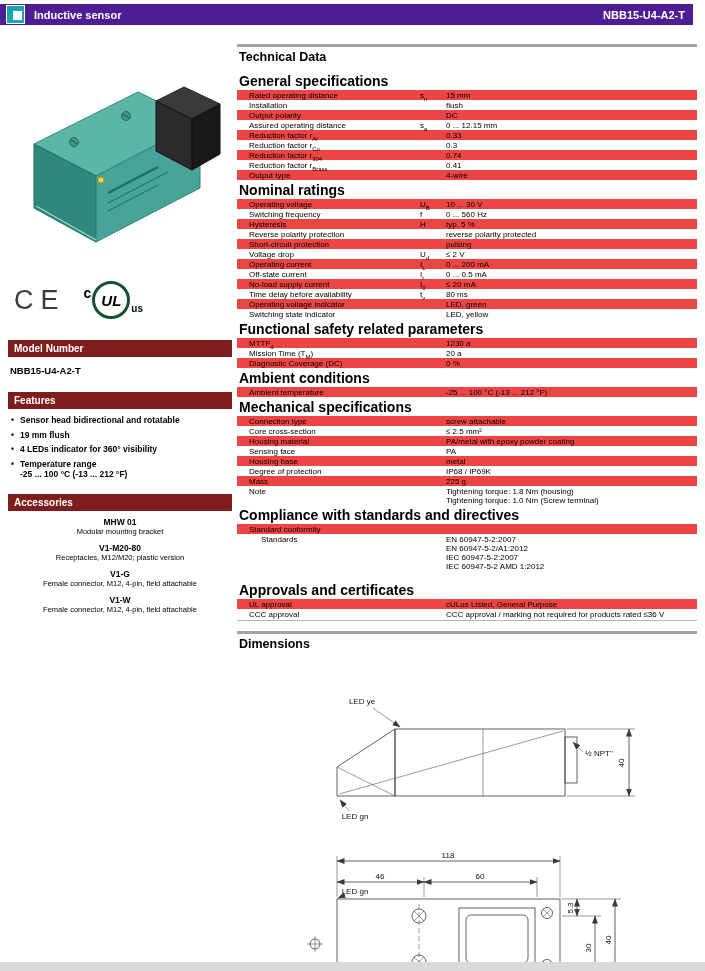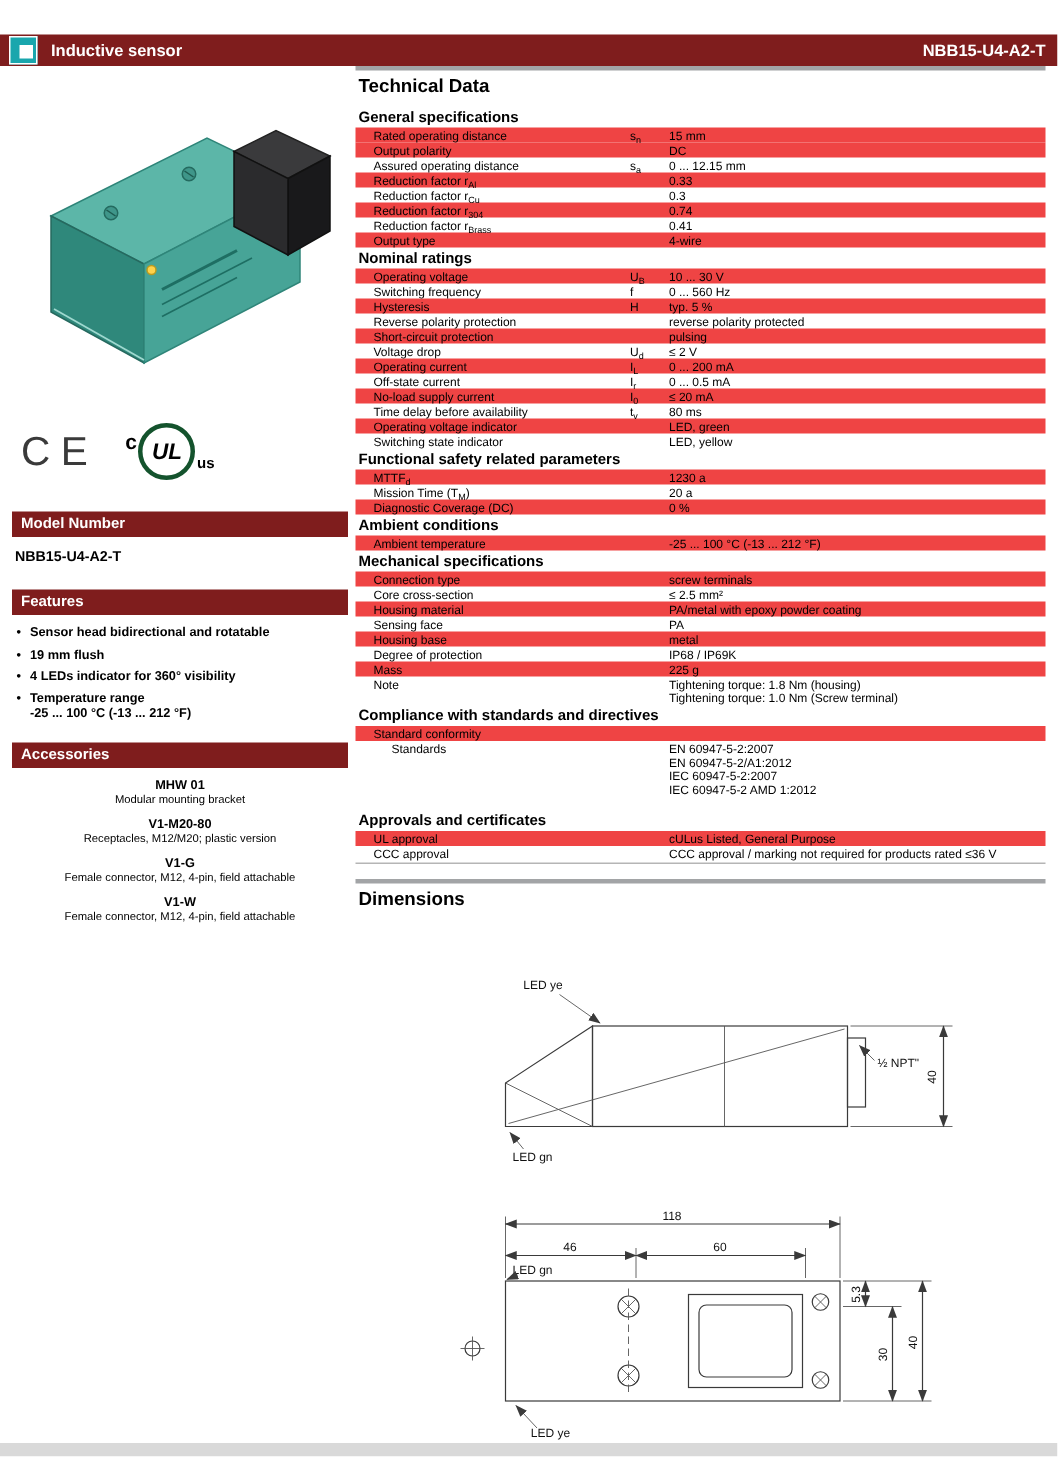--- a/index.html
+++ b/index.html
@@ -3,23 +3,23 @@
 <meta charset="utf-8">
 <style>
   * { box-sizing: border-box; margin: 0; padding: 0; }
   body {
     width: 705px; height: 971px; position: relative; overflow: hidden;
     background: #fff; color: #000;
     font-family: "Liberation Sans", sans-serif;
   }
   
   .topbar {
-    position: absolute; top: 4px; left: 0; right: 0; height: 21px;
-    background: #7f1d1d; color: #fff;
-    display: flex; align-items: center; margin-top: 19px;
+    position: absolute; top: 4px; left: 0; right: 12px; height: 21px;
+    background: #4c1d95; color: #fff;
+    display: flex; align-items: center;
   }
   .logo {
     position: absolute; left: 6px; top: 1px; width: 19px; height: 19px;
     background: #19a6ad; border: 1px solid #fff;
   }
   .logo-in { position: absolute; right: 2px; top: 5px; width: 9px; height: 9px; background: #fff; }
   .topbar-title { margin-left: 34px; font-size: 11px; font-weight: bold; }
   .topbar-model { margin-left: auto; margin-right: 8px; font-size: 11px; font-weight: bold; }
   .bottombar { position: absolute; bottom: 0; left: 0; right: 0; height: 9px; background: #d9d9d9; }
 
@@ -52,21 +52,21 @@
   .acc-name { font-size: 8.5px; font-weight: bold; line-height: 10px; }
   .acc-desc { font-size: 7.5px; line-height: 9px; }
 
   
   .right-col { position: absolute; left: 237px; top: 44px; width: 460px; }
   .col-heading {
     border-top: 3px solid #a2a4a6; font-weight: bold; font-size: 12.5px;
     padding: 3px 0 7px 2px;
   }
   .col-heading.dims { margin-top: 10px; padding-bottom: 3px; }
-  .tsection-header { font-weight: bold; font-size: 10px; padding: 2px 0 1px 2px; }
+  .tsection-header { font-weight: bold; font-size: 14px; padding: 2px 0 1px 2px; }
   .tsection.gap { margin-top: 9px; }
   .tsection:last-child { border-bottom: 1px solid #b5b5b5; padding-bottom: 1px; }
   .trow { display: flex; font-size: 8px; line-height: 9px; padding: 0.5px 0; }
   .trow.shaded { background: #ef4444; }
   .t-label { width: 183px; padding-left: 12px; flex-shrink: 0; }
   .t-label.indent { padding-left: 24px; }
   .t-sym { width: 26px; flex-shrink: 0; }
   .t-val { flex: 1; white-space: pre-line; }
   sub { font-size: 6px; line-height: 0; }
 
@@ -158,20 +158,25 @@
   <div class="right-col">
     <div class="col-heading">Technical Data</div>
     <div id="tech-table">
         <div class="tsection">
           <div class="tsection-header">General specifications</div>
           <div class="trow shaded">
             <div class="t-label">Rated operating distance</div>
             <div class="t-sym">s<sub>n</sub></div>
             <div class="t-val">15 mm</div>
           </div>
+          <div class="trow">
+            <div class="t-label">Installation</div>
+            <div class="t-sym"></div>
+            <div class="t-val">flush</div>
+          </div>
           <div class="trow shaded">
             <div class="t-label">Output polarity</div>
             <div class="t-sym"></div>
             <div class="t-val">DC</div>
           </div>
           <div class="trow">
             <div class="t-label">Assured operating distance</div>
             <div class="t-sym">s<sub>a</sub></div>
             <div class="t-val">0 ... 12.15 mm</div>
           </div>
@@ -288,21 +293,21 @@
             <div class="t-label">Ambient temperature</div>
             <div class="t-sym"></div>
             <div class="t-val">-25 ... 100 °C (-13 ... 212 °F)</div>
           </div>
         </div>
         <div class="tsection">
           <div class="tsection-header">Mechanical specifications</div>
           <div class="trow shaded">
             <div class="t-label">Connection type</div>
             <div class="t-sym"></div>
-            <div class="t-val">screw terminals</div>
+            <div class="t-val">screw attachable</div>
           </div>
           <div class="trow">
             <div class="t-label">Core cross-section</div>
             <div class="t-sym"></div>
             <div class="t-val">≤ 2.5 mm²</div>
           </div>
           <div class="trow shaded">
             <div class="t-label">Housing material</div>
             <div class="t-sym"></div>
             <div class="t-val">PA/metal with epoxy powder coating</div>

